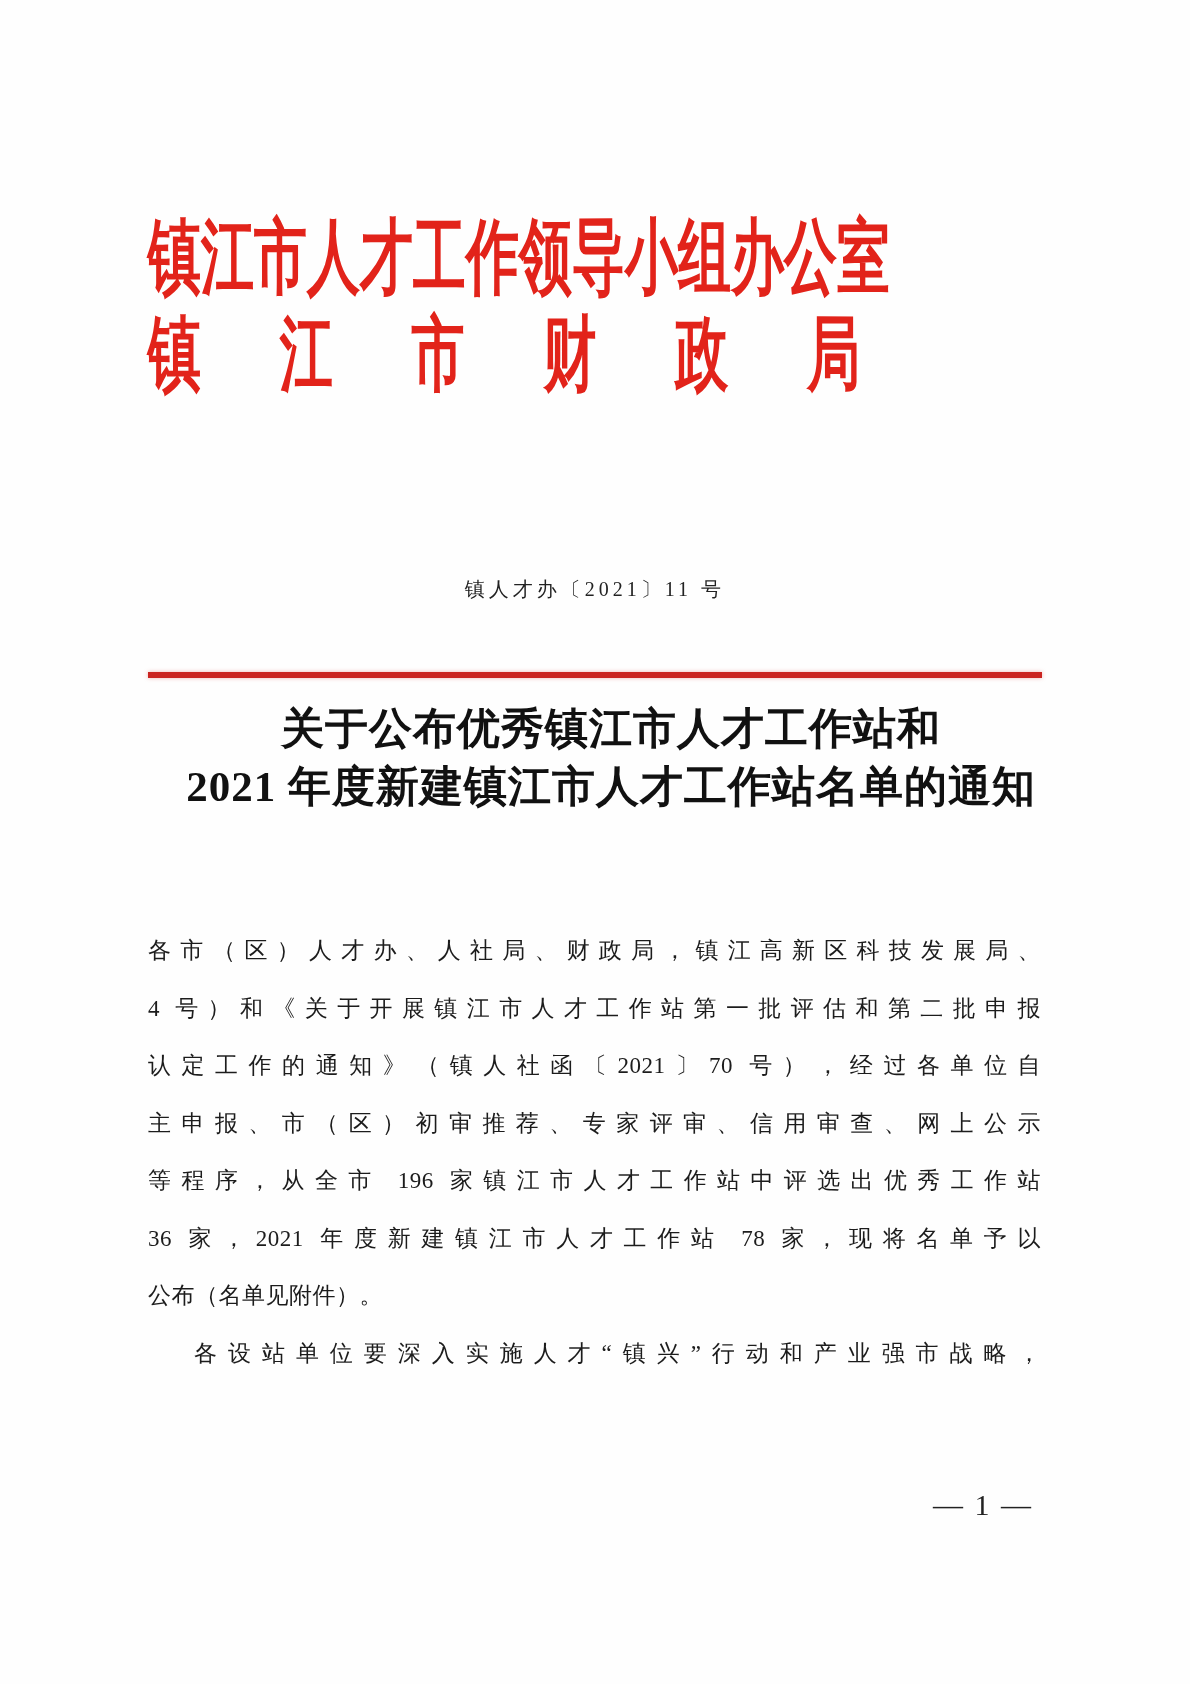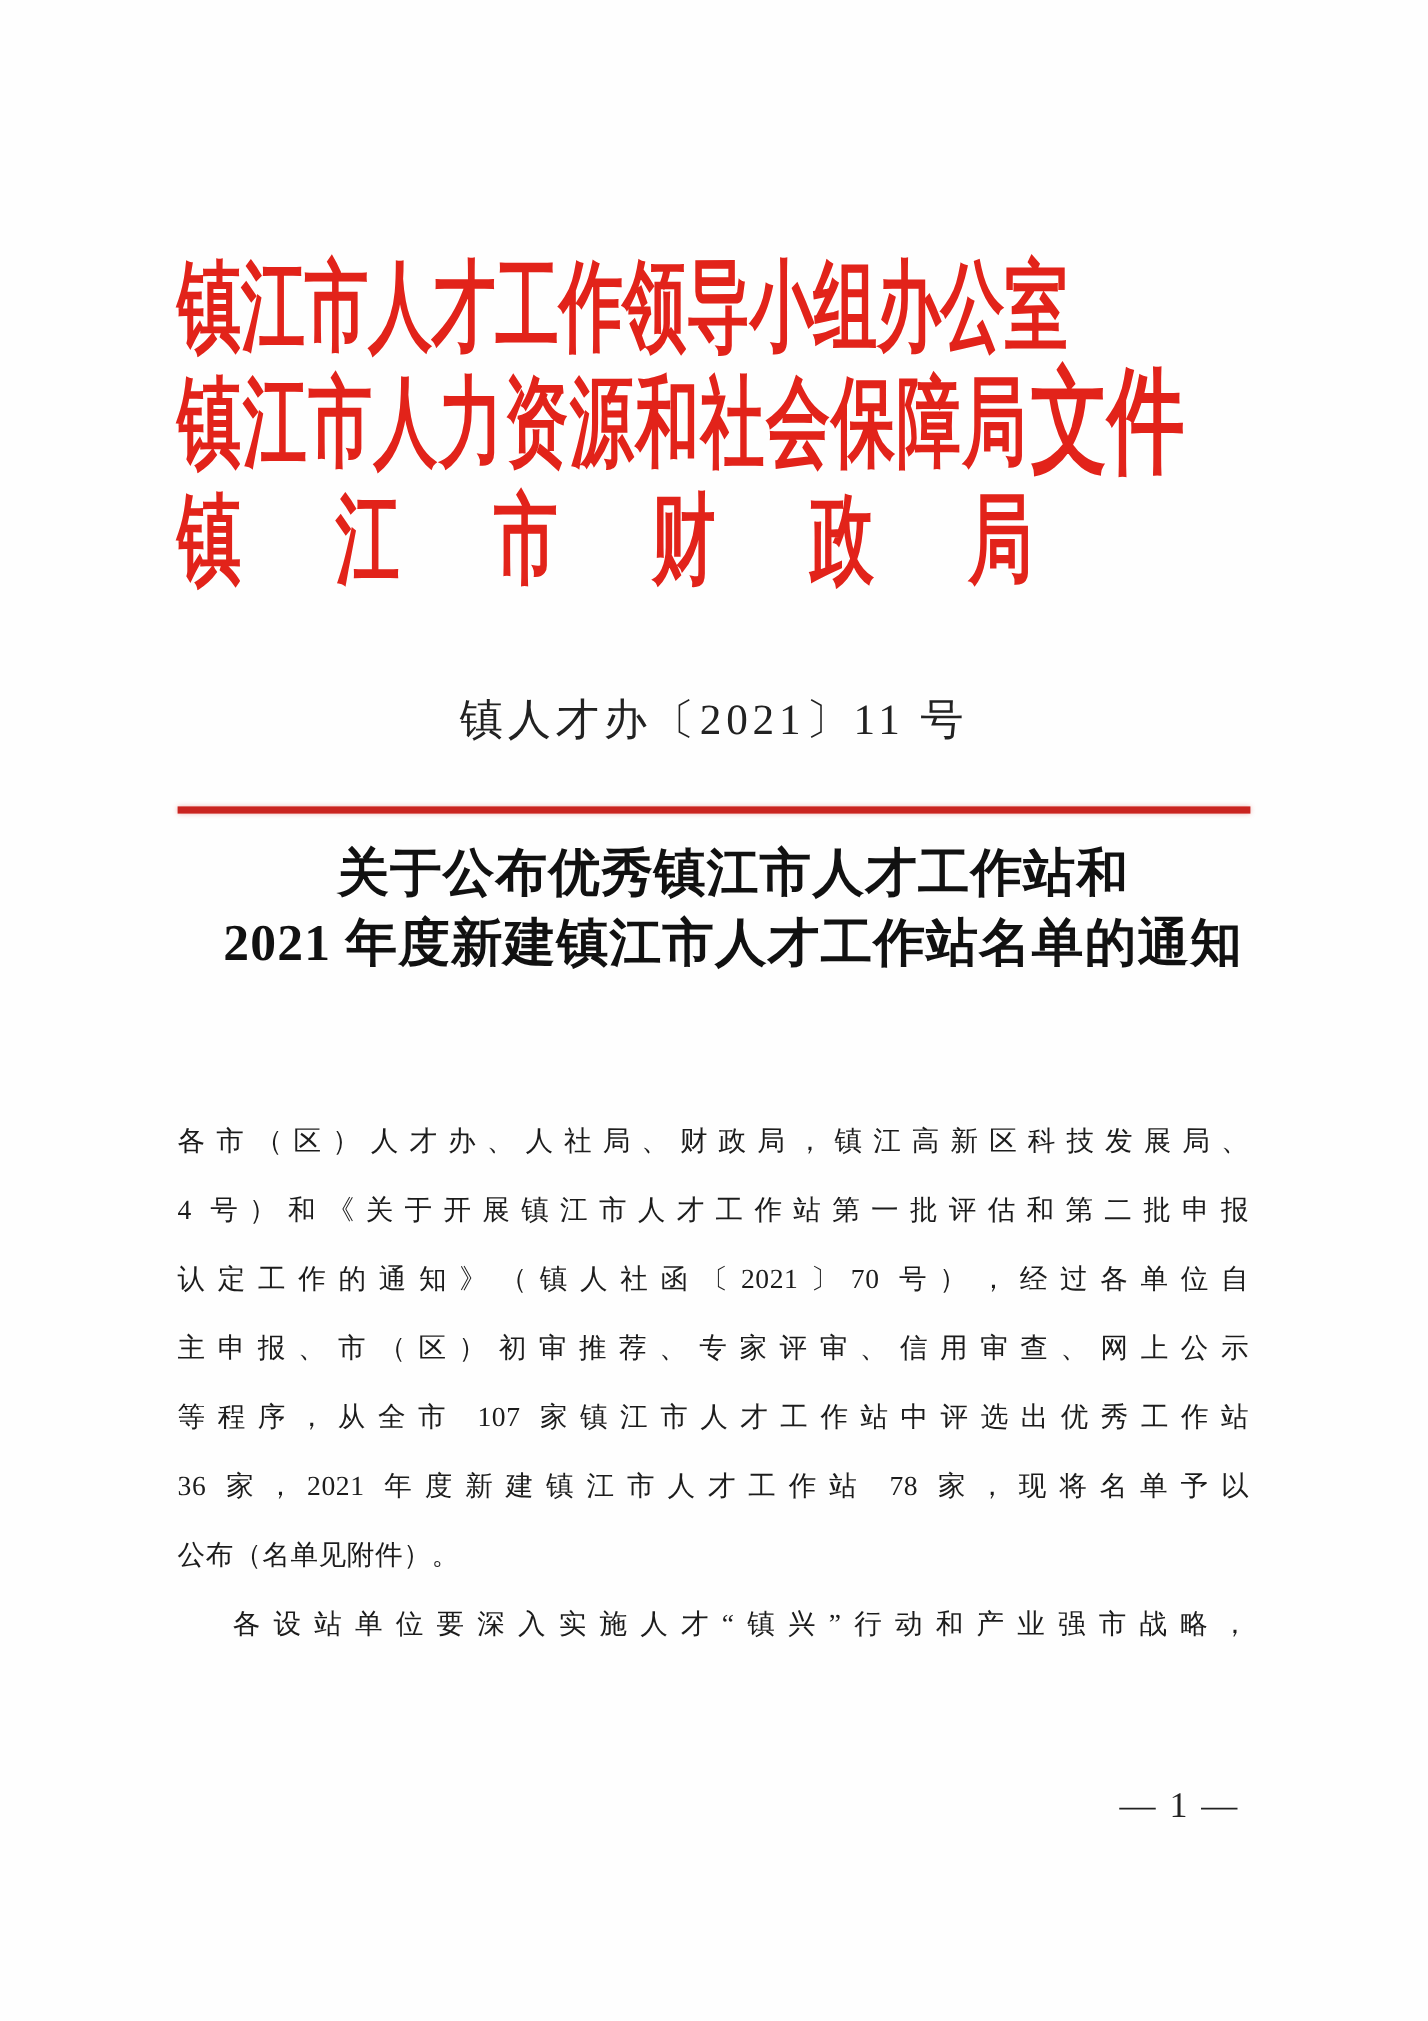--- a/index.html
+++ b/index.html
@@ -61,21 +61,21 @@
     margin-top: -4px;
   }
 
   
   .doc-number {
     position: absolute;
     top: 576px;
     left: 0;
     width: 100%;
     text-align: center;
-    font-size: 36px;
+    font-size: 20px;
     letter-spacing: 4px;
     color: #222;
   }
 
   
   .red-rule {
     position: absolute;
     top: 672px;
     left: 148px;
     width: 894px;
@@ -138,44 +138,40 @@
 </style>
 </head>
 <body>
 
 <div class="page">
 
   <header class="red-head">
     <div class="rh-line">
       <span class="rh-text">镇江市人才工作领导小组办公室</span>
     </div>
-    <div class="rh-line rh-line2-row">
-      <span class="rh-text">镇江市人力资源和社会保障局</span>
-      <span class="rh-suffix">文件</span>
-    </div>
     <div class="rh-line">
       <span class="rh-text">镇江市财政局</span>
     </div>
   </header>
 
   <div class="doc-number">镇人才办〔2021〕11 号</div>
 
   <div class="red-rule"></div>
 
   <h1 class="title-block" style="margin:0;">
     <div>关于公布优秀镇江市人才工作站和</div>
     <div>2021 年度新建镇江市人才工作站名单的通知</div>
   </h1>
 
   <main class="body-block">
     <div class="bline justify">各市（区）人才办、人社局、财政局，镇江高新区科技发展局、</div>
     <div class="bline justify">4 号）和《关于开展镇江市人才工作站第一批评估和第二批申报</div>
     <div class="bline justify">认定工作的通知》（镇人社函〔2021〕70 号），经过各单位自</div>
     <div class="bline justify">主申报、市（区）初审推荐、专家评审、信用审查、网上公示</div>
-    <div class="bline justify">等程序，从全市 107 家镇江市人才工作站中评选出优秀工作站</div>
+    <div class="bline justify">等程序，从全市 196 家镇江市人才工作站中评选出优秀工作站</div>
     <div class="bline justify">36 家，2021 年度新建镇江市人才工作站 78 家，现将名单予以</div>
     <div class="bline">公布（名单见附件）。</div>
     <div class="bline justify indent">各设站单位要深入实施人才“镇兴”行动和产业强市战略，</div>
   </main>
 
   <footer class="page-num">— 1 —</footer>
 
 </div>
 
 </body></html>

